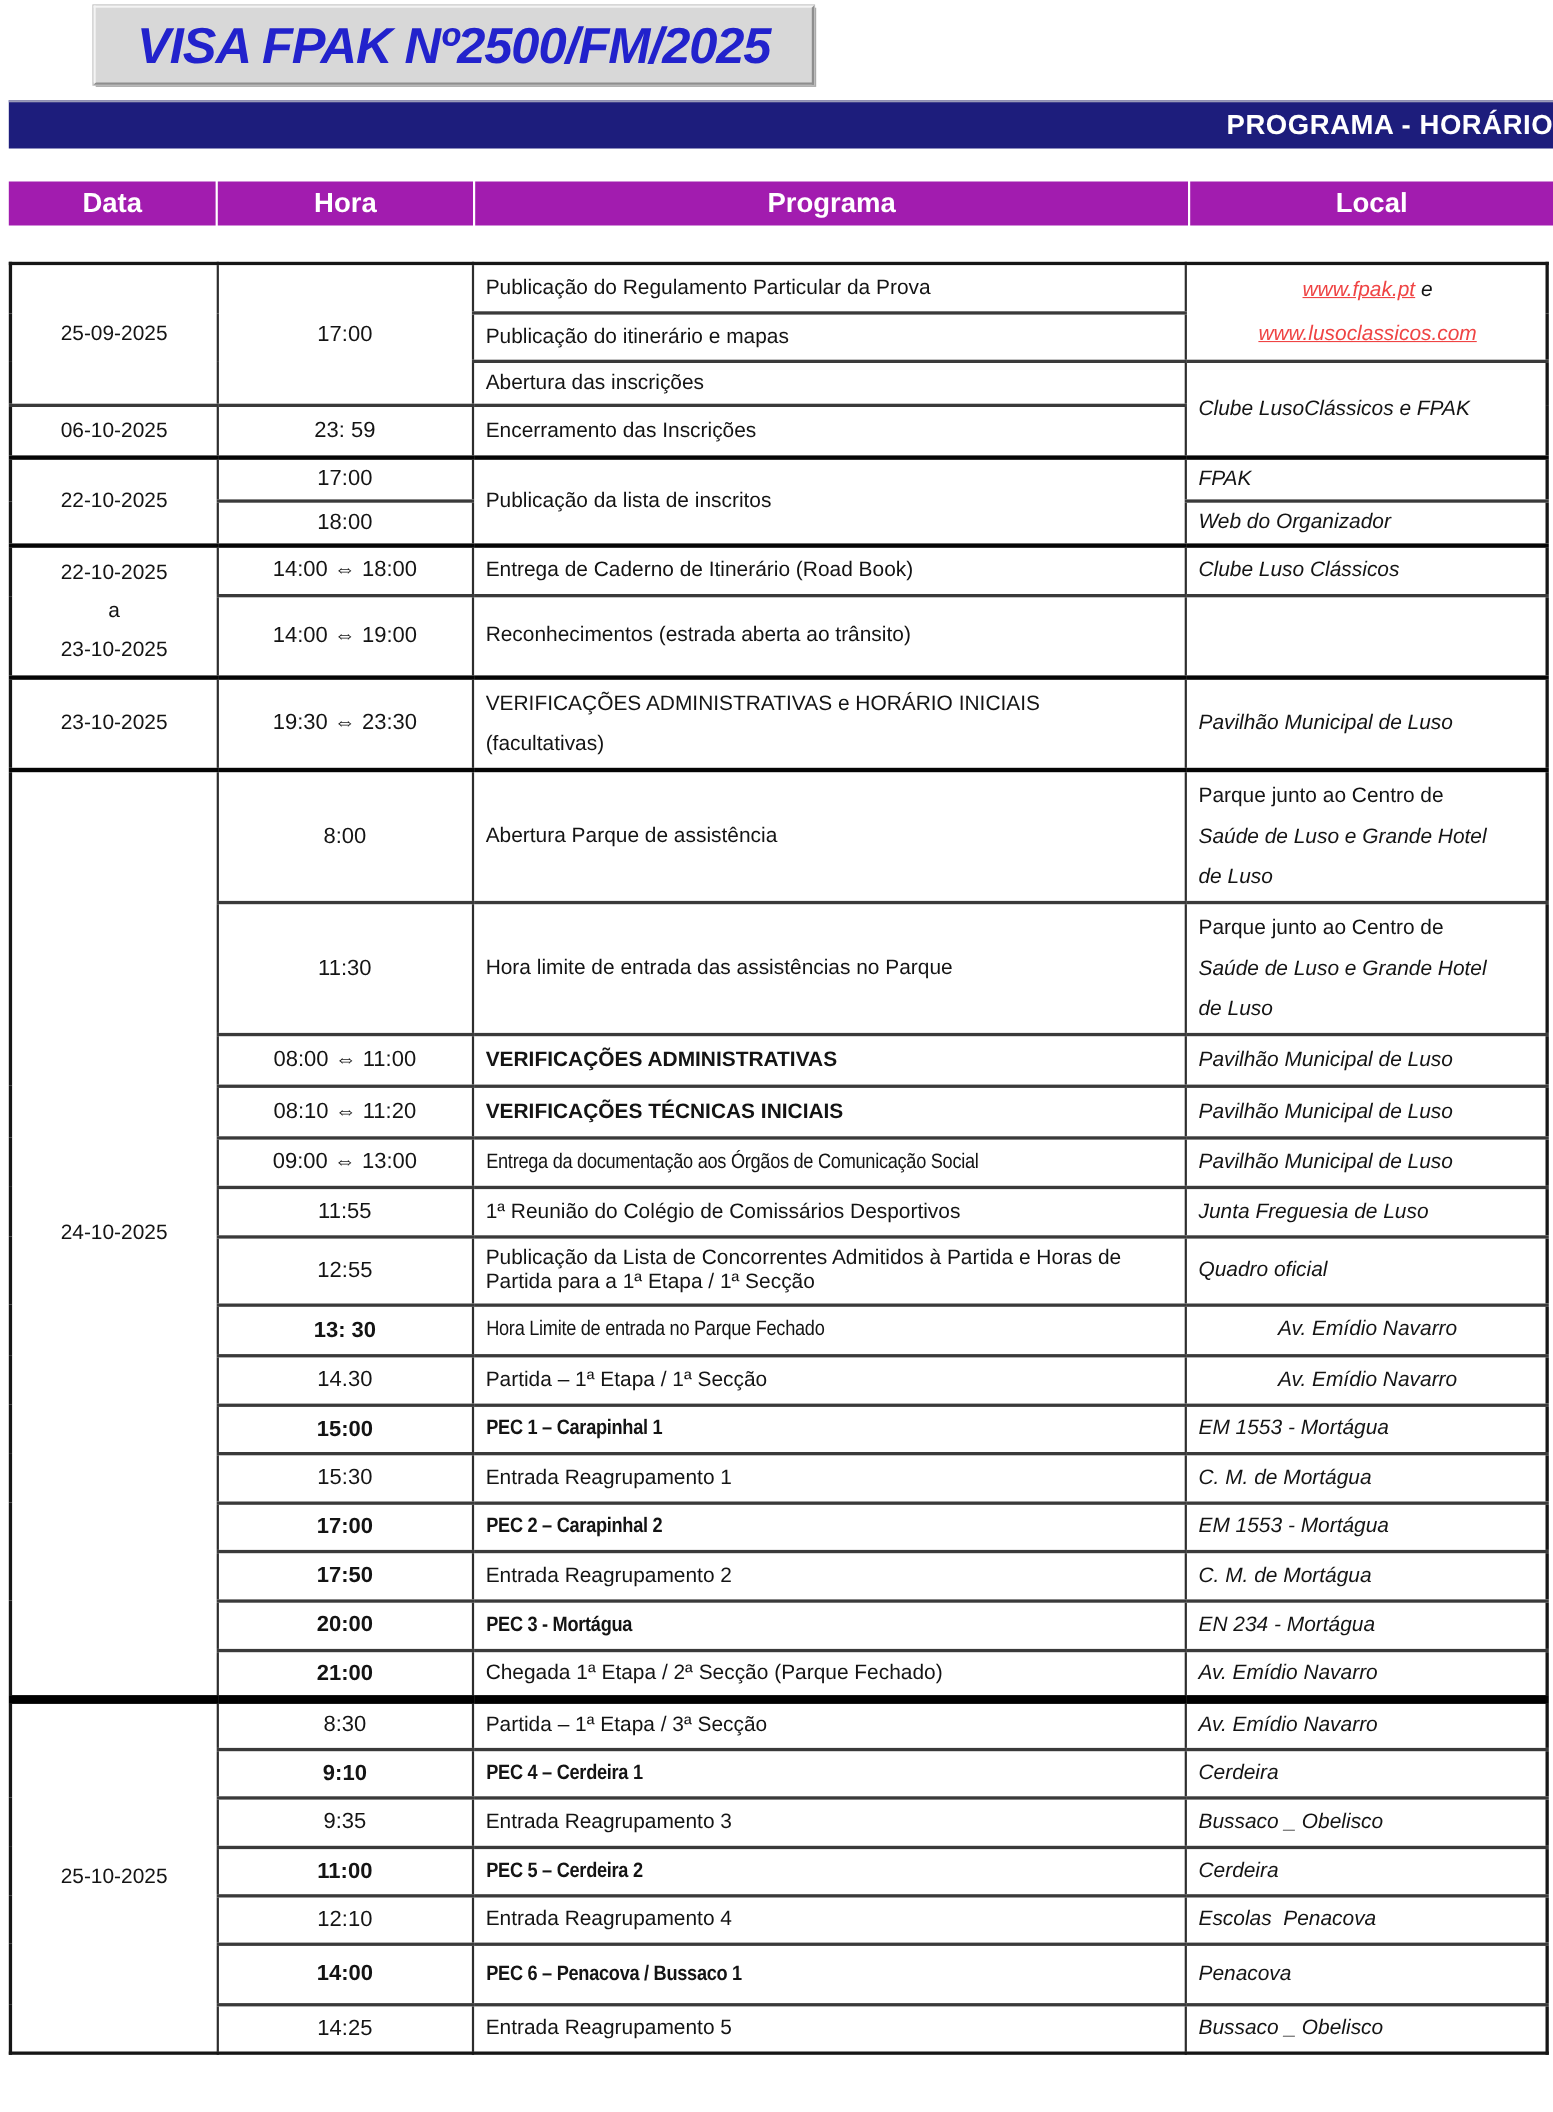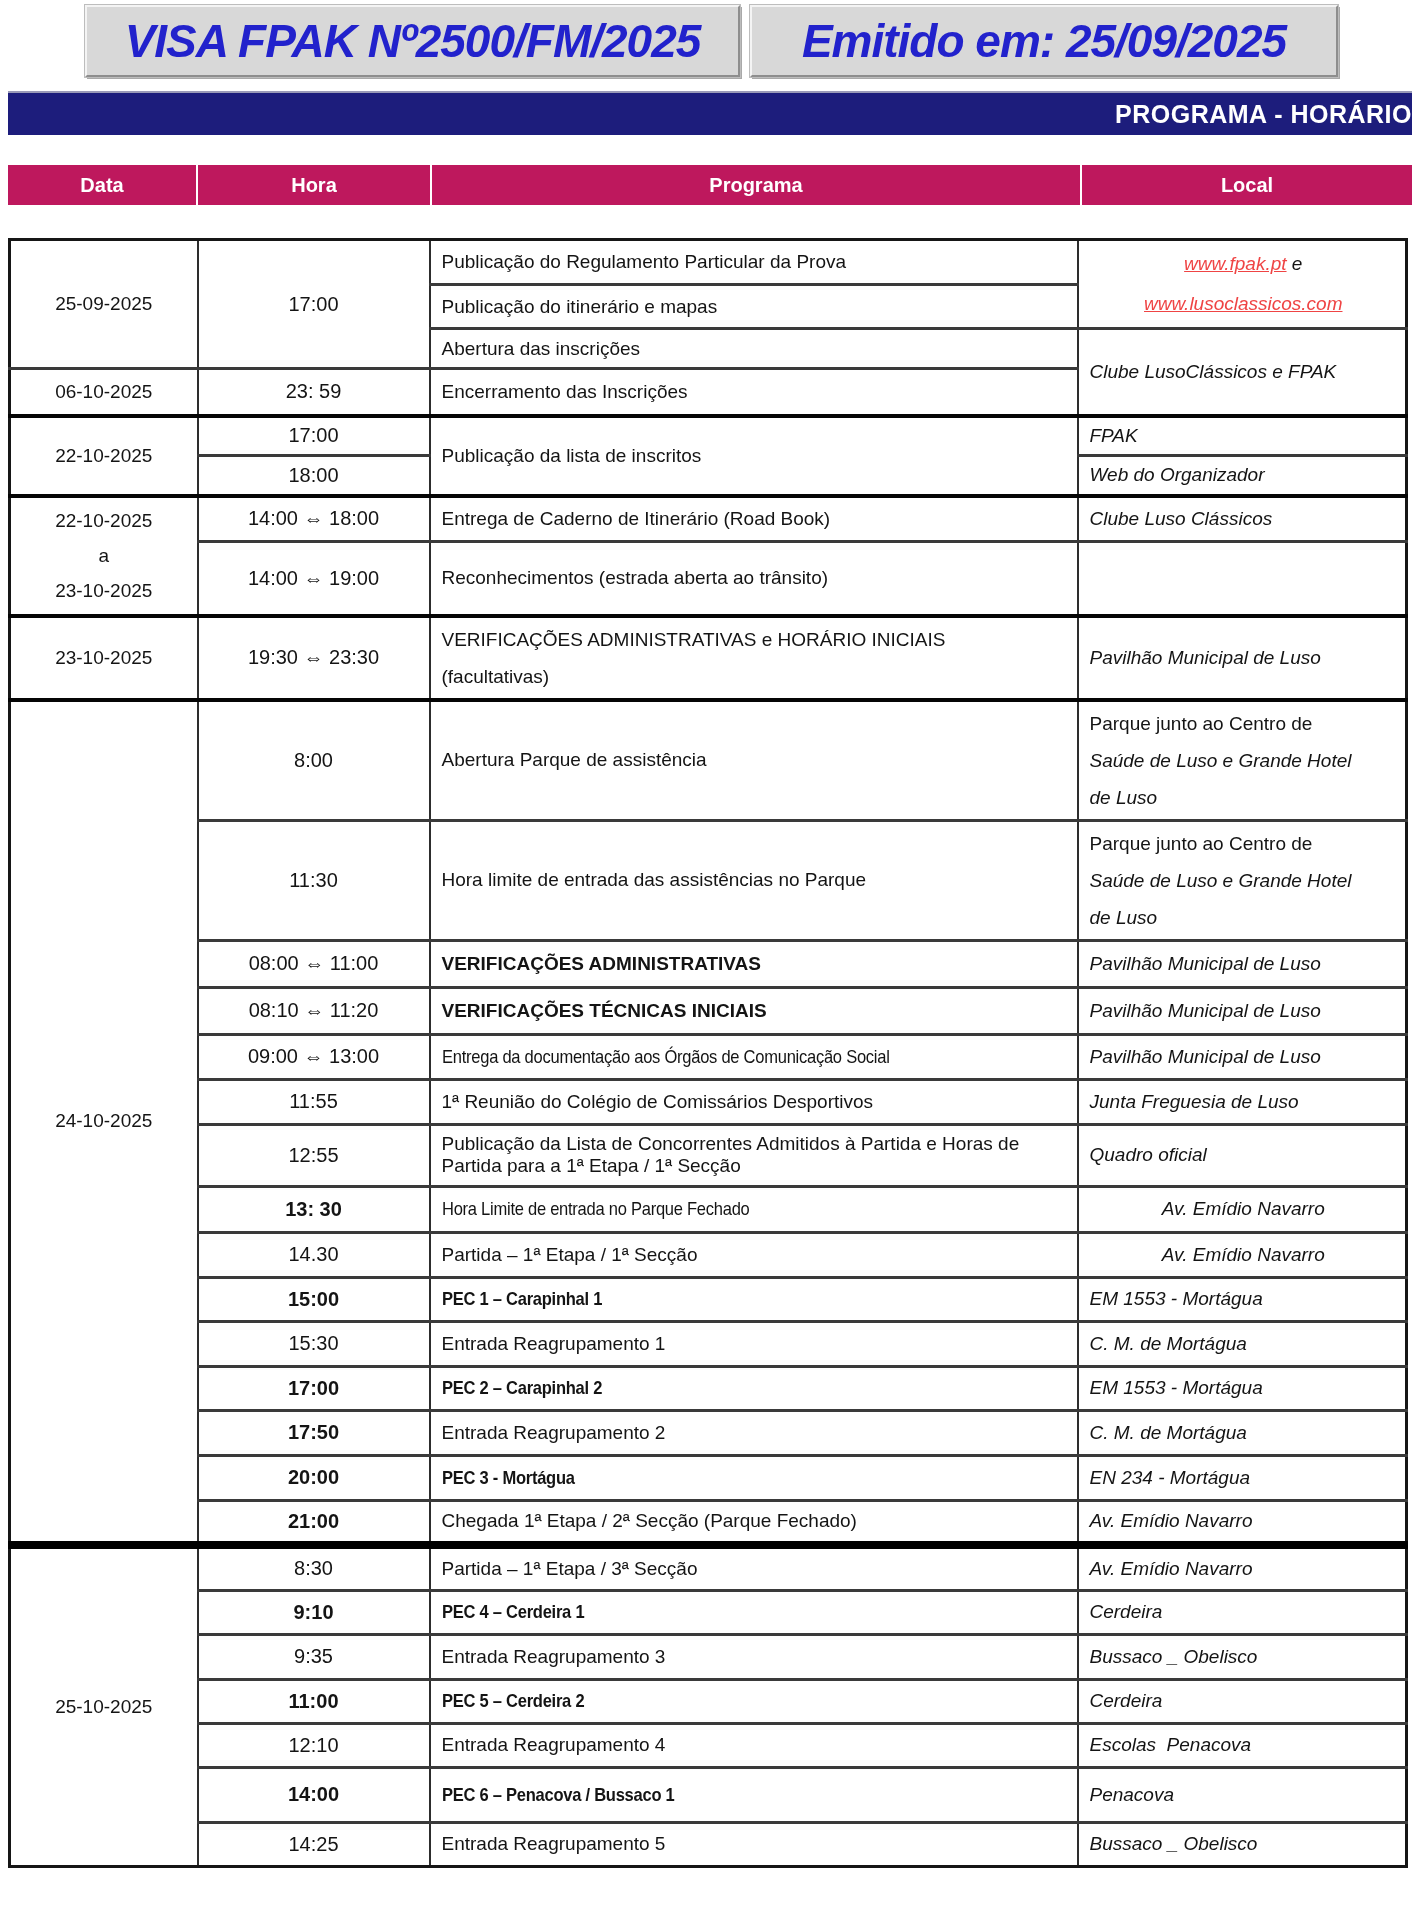--- a/index.html
+++ b/index.html
@@ -18,21 +18,21 @@
 
   
   .title-bar{position:absolute;left:8px;top:91px;width:1404px;height:42px;background:#1d1d7c;
              color:#ffffff;font-weight:bold;font-size:25px;letter-spacing:.5px;
              display:flex;align-items:center;justify-content:flex-end;
              border-top:2px solid #9a9ab8;}
 
   
   .cols-header{position:absolute;left:8px;top:165px;width:1404px;height:40px;display:grid;
                grid-template-columns:188px 232px 648px 1fr;column-gap:2px;background:#ffffff;}
-  .cols-header > div{background:#be185d;color:#fff;font-weight:bold;font-size:20px;
+  .cols-header > div{background:#a21caf;color:#fff;font-weight:bold;font-size:25px;
                      display:flex;align-items:center;justify-content:center;}
 
   
   table.sched{position:absolute;left:8px;top:238px;width:1397px;border-collapse:collapse;
               table-layout:fixed;border:3px solid #161616;}
   .sched td{border-left:2px solid #2d2d2d;border-top:3px solid #3a3a3a;vertical-align:middle;
             color:#141414;padding:3px 8px;overflow:hidden;}
   .sched td.c0{border-left:none;}
   .sched tr.first > td{border-top:none;}
   .sched tr.gs > td{border-top:4px solid #050505;}
@@ -54,23 +54,20 @@
 </style>
 </head>
 <body>
 
 <div class="page">
 
   <div class="buttons-row">
     <div class="stamp-btn first">
       <span>VISA FPAK Nº2500/FM/2025</span>
     </div>
-    <div class="stamp-btn second">
-      <span>Emitido em: 25/09/2025</span>
-    </div>
   </div>
 
   <div class="title-bar">
     <span>PROGRAMA - HORÁRIO</span>
   </div>
 
   <div class="cols-header">
     <div>Data</div>
     <div>Hora</div>
     <div>Programa</div>

